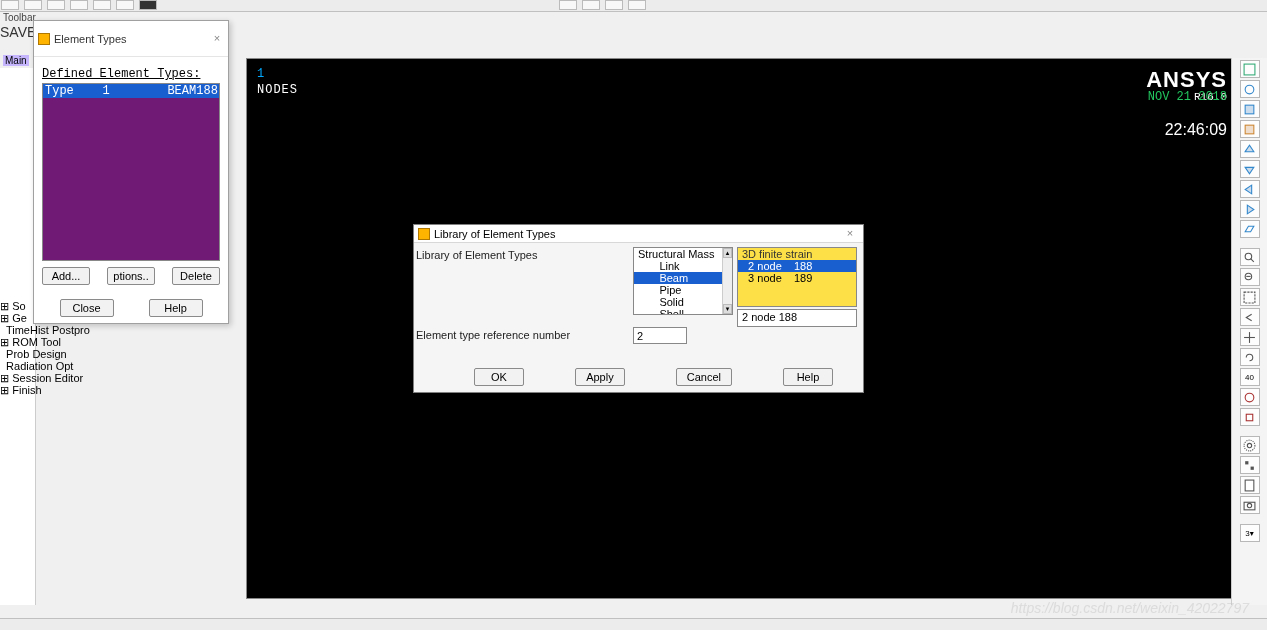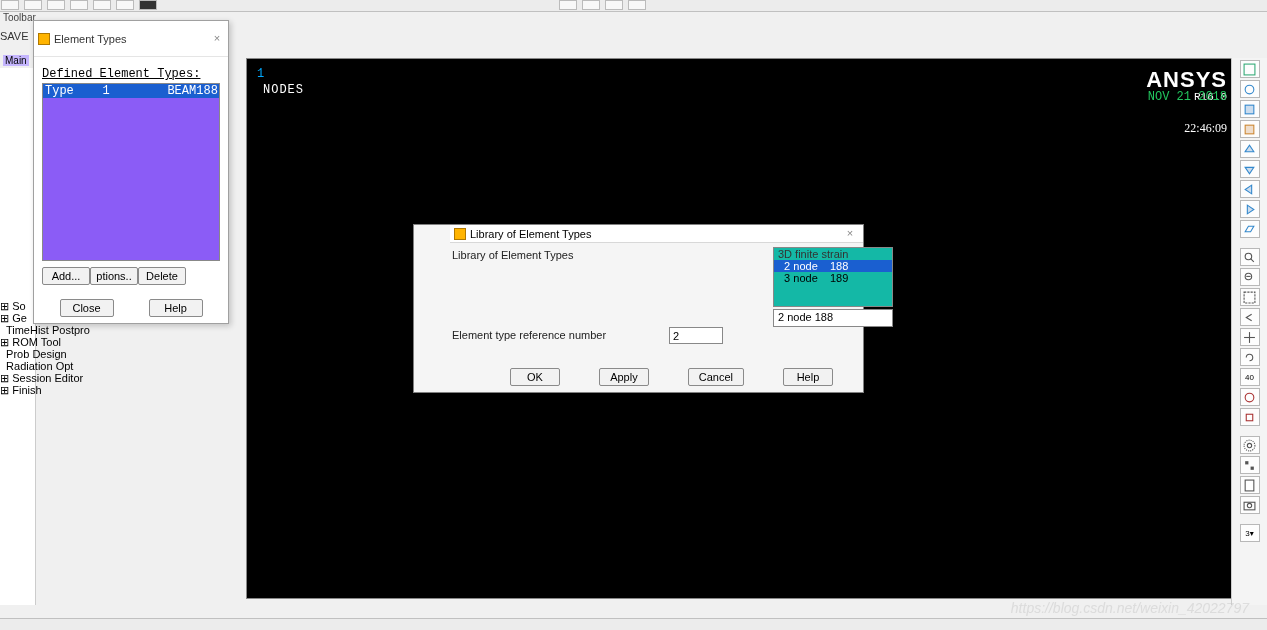--- a/index.html
+++ b/index.html
@@ -1,69 +1,69 @@
 <!DOCTYPE html>
 <html><head>
 <meta charset="utf-8">
 <style>
 *{box-sizing:border-box;margin:0;padding:0;font-family:Tahoma,Arial,sans-serif;font-size:11px;}
 body{background:#f0f0f0;width:1267px;height:630px;overflow:hidden;position:relative;}
 .toolbar-top{position:absolute;top:0;left:0;right:0;height:12px;background:#ececec;border-bottom:1px solid #c0c0c0;}
 .toolbar-top .tb-btn{display:inline-block;width:18px;height:10px;border:1px solid #bbb;margin:0 1px;background:#f8f8f8;}
 .toolbar-right-group{position:absolute;top:0;right:620px;}
 .toolbox-label{position:absolute;top:12px;left:3px;font-size:10px;color:#444;}
-.save-strip{position:absolute;top:30px;left:0;width:36px;height:10px;font-size:11px;color:#333;}
+.save-strip{position:absolute;top:24px;left:0;width:36px;height:10px;font-size:14px;color:#333;}
 .main-label{position:absolute;top:55px;left:3px;font-size:10px;background:#c4b5fd;padding:0 2px;}
 .tree{position:absolute;top:68px;left:0;width:36px;bottom:25px;background:#fff;border-right:1px solid #ccc;overflow:hidden;}
 .tree-full{position:absolute;top:300px;left:0;width:230px;font-family:"Courier New",monospace;font-size:11px;line-height:12px;}
 .tree-full div{white-space:pre;}
 .graphics{position:absolute;top:58px;left:246px;width:990px;height:541px;background:#000;border:1px solid #888;}
 .graphics .gnum{position:absolute;top:8px;left:10px;color:#0af;font-family:"Courier New",monospace;font-size:12px;}
-.graphics .gnodes{position:absolute;top:24px;left:16px;color:#fff;font-family:"Courier New",monospace;font-size:12px;letter-spacing:1px;}
+.graphics .gnodes{position:absolute;top:24px;left:10px;color:#fff;font-family:"Courier New",monospace;font-size:12px;letter-spacing:1px;}
 .graphics .ansys{position:absolute;top:8px;right:8px;color:#fff;font-family:Arial,sans-serif;font-weight:bold;font-size:22px;letter-spacing:1px;}
 .graphics .ver{position:absolute;top:32px;right:8px;color:#fff;font-family:"Courier New",monospace;font-size:11px;text-align:right;}
 .graphics .date{position:absolute;top:31px;right:8px;color:#22c55e;font-family:"Courier New",monospace;font-size:12px;}
-.graphics .time{position:absolute;top:62px;right:8px;color:#fff;font-family:Liberation Serif, serif;font-size:12px;}
+.graphics .time{position:absolute;top:62px;right:8px;color:#fff;font-family:Liberation Sans, sans-serif;font-size:16px;}
 .right-toolbar{position:absolute;top:58px;right:0;width:36px;bottom:25px;background:#f4f4f4;border-left:1px solid #ccc;}
 .right-toolbar .rbtn{width:20px;height:18px;margin:2px auto;border:1px solid #b8b8b8;background:#fdfdfd;display:flex;align-items:center;justify-content:center;}
 .right-toolbar .rbtn svg{width:13px;height:13px;}
 .right-toolbar .sep{height:6px;}
 .watermark{position:absolute;bottom:14px;right:18px;color:rgba(200,200,200,0.5);font-size:14px;font-style:italic;}
 .statusbar{position:absolute;bottom:0;left:0;right:0;height:12px;background:#ececec;border-top:1px solid #c0c0c0;}
 
 
 .dlg-et{position:absolute;top:20px;left:33px;width:196px;height:304px;background:#fff;border:1px solid #a0a0a0;box-shadow:2px 2px 6px rgba(0,0,0,0.2);}
 .dlg-et .titlebar{height:36px;background:#fff;border-bottom:1px solid #e5e5e5;display:flex;align-items:center;padding:0 4px;}
 .dlg-et .titlebar .aicon{width:12px;height:12px;background:#ffb400;border:1px solid #b07800;margin-right:4px;}
 .dlg-et .titlebar .ttl{flex:1;font-size:11px;color:#333;}
 .dlg-et .titlebar .close{width:14px;height:14px;text-align:center;line-height:12px;color:#888;font-size:11px;}
 .dlg-et .body{padding:10px 8px 6px 8px;}
 .dlg-et .listlbl{font-family:"Courier New",monospace;font-size:12px;margin-bottom:2px;text-decoration:underline;}
-.dlg-et .listbox{height:178px;border:1px solid #888;background:#8b5cf6;overflow:hidden;}
+.dlg-et .listbox{height:178px;border:1px solid #888;background:#701a75;overflow:hidden;}
 .dlg-et .listbox .row{font-family:"Courier New",monospace;font-size:12px;padding:0 2px;white-space:pre;}
 .dlg-et .listbox .row.sel{background:#1a5fd0;color:#fff;}
-.dlg-et .btnrow{display:flex;justify-content:flex-start;margin-top:6px;}
+.dlg-et .btnrow{display:flex;justify-content:space-between;margin-top:6px;}
 .dlg-et .btnrow2{display:flex;justify-content:space-around;margin-top:14px;}
 .wbtn{border:1px solid #8a8a8a;background:#f2f2f2;padding:2px 6px;min-width:54px;text-align:center;font-size:11px;border-radius:2px;}
 .wbtn.small{min-width:48px;padding:2px 2px;}
 
 
-.dlg-lib{position:absolute;top:224px;left:413px;width:451px;height:169px;background:#f5f5f5;border:1px solid #808080;box-shadow:3px 3px 8px rgba(0,0,0,0.3);padding-left:36px;}
+.dlg-lib{position:absolute;top:224px;left:413px;width:451px;height:169px;background:#f5f5f5;border:1px solid #808080;box-shadow:3px 3px 8px rgba(0,0,0,0.3);}
 .dlg-lib .titlebar{height:18px;background:#fff;display:flex;align-items:center;padding:0 4px;border-bottom:1px solid #d8d8d8;}
 .dlg-lib .titlebar .aicon{width:12px;height:12px;background:#ffb400;border:1px solid #b07800;margin-right:4px;}
 .dlg-lib .titlebar .ttl{flex:1;font-size:11px;}
 .dlg-lib .titlebar .close{width:18px;height:16px;background:#fff;text-align:center;color:#888;font-size:11px;line-height:14px;}
 .dlg-lib .content{padding:6px 8px;position:relative;height:calc(100% - 18px);}
 .dlg-lib .lbl{position:absolute;font-size:11px;color:#222;}
 .dlg-lib .list1{position:absolute;top:4px;left:219px;width:100px;height:68px;border:1px solid #888;background:#fff;overflow:hidden;}
 .dlg-lib .list1 .sc{position:absolute;right:0;top:0;bottom:0;width:10px;background:#eee;border-left:1px solid #ccc;}
 .dlg-lib .list1 .sc .ar{height:10px;background:#ddd;border:1px solid #bbb;font-size:7px;text-align:center;line-height:8px;}
 .dlg-lib .list1 .opt,.dlg-lib .list2 .opt{font-size:11px;padding:0 4px;white-space:pre;line-height:12px;}
 .dlg-lib .opt.sel{background:#1a5fd0;color:#fff;}
-.dlg-lib .list2{position:absolute;top:4px;left:323px;width:120px;height:60px;border:1px solid #888;background:#14b8a6;overflow:hidden;}
+.dlg-lib .list2{position:absolute;top:4px;left:323px;width:120px;height:60px;border:1px solid #888;background:#fde047;overflow:hidden;}
 .dlg-lib .inp-sel{position:absolute;top:66px;left:323px;width:120px;height:18px;border:1px solid #888;background:#fff;padding:1px 4px;font-size:11px;}
 .dlg-lib .inp-ref{position:absolute;top:84px;left:219px;width:54px;height:17px;border:1px solid #888;background:#fff;padding:1px 3px;font-size:11px;}
 .dlg-lib .btnbar{position:absolute;bottom:6px;left:0;right:0;display:flex;justify-content:space-between;padding:0 30px;margin-left:30px;}
 .dlg-lib .btnbar .wbtn{min-width:50px;padding:2px 10px;}
 </style>
 </head>
 <body>
 
 <div class="toolbar-top">
   <span class="tb-btn"></span>
@@ -252,20 +252,34 @@
 </div>
 
 <div class="dlg-lib">
   <div class="titlebar">
     <div class="aicon"></div>
     <div class="ttl">Library of Element Types</div>
     <div class="close">×</div>
   </div>
   <div class="content">
     <div class="lbl" style="top:6px;left:2px">Library of Element Types</div>
+    <div class="list1">
+      <div class="opt">Structural Mass</div>
+      <div class="opt">       Link</div>
+      <div class="opt sel">       Beam</div>
+      <div class="opt">       Pipe</div>
+      <div class="opt">       Solid</div>
+      <div class="opt">       Shell</div>
+      <div class="sc">
+        <div class="ar">▴</div>
+        <div style="position:absolute;bottom:0;left:0;right:0">
+            <div class="ar">▾</div>
+          </div>
+      </div>
+    </div>
     <div class="list2">
       <div class="opt" style="color:#333">3D finite strain</div>
       <div class="opt sel">  2 node    188</div>
       <div class="opt">  3 node    189</div>
     </div>
     <div class="inp-sel">2 node    188</div>
     <div class="lbl" style="top:86px;left:2px">Element type reference number</div>
     <input class="inp-ref" value="2" style="">
     <div class="btnbar">
       <div class="wbtn">OK</div>

